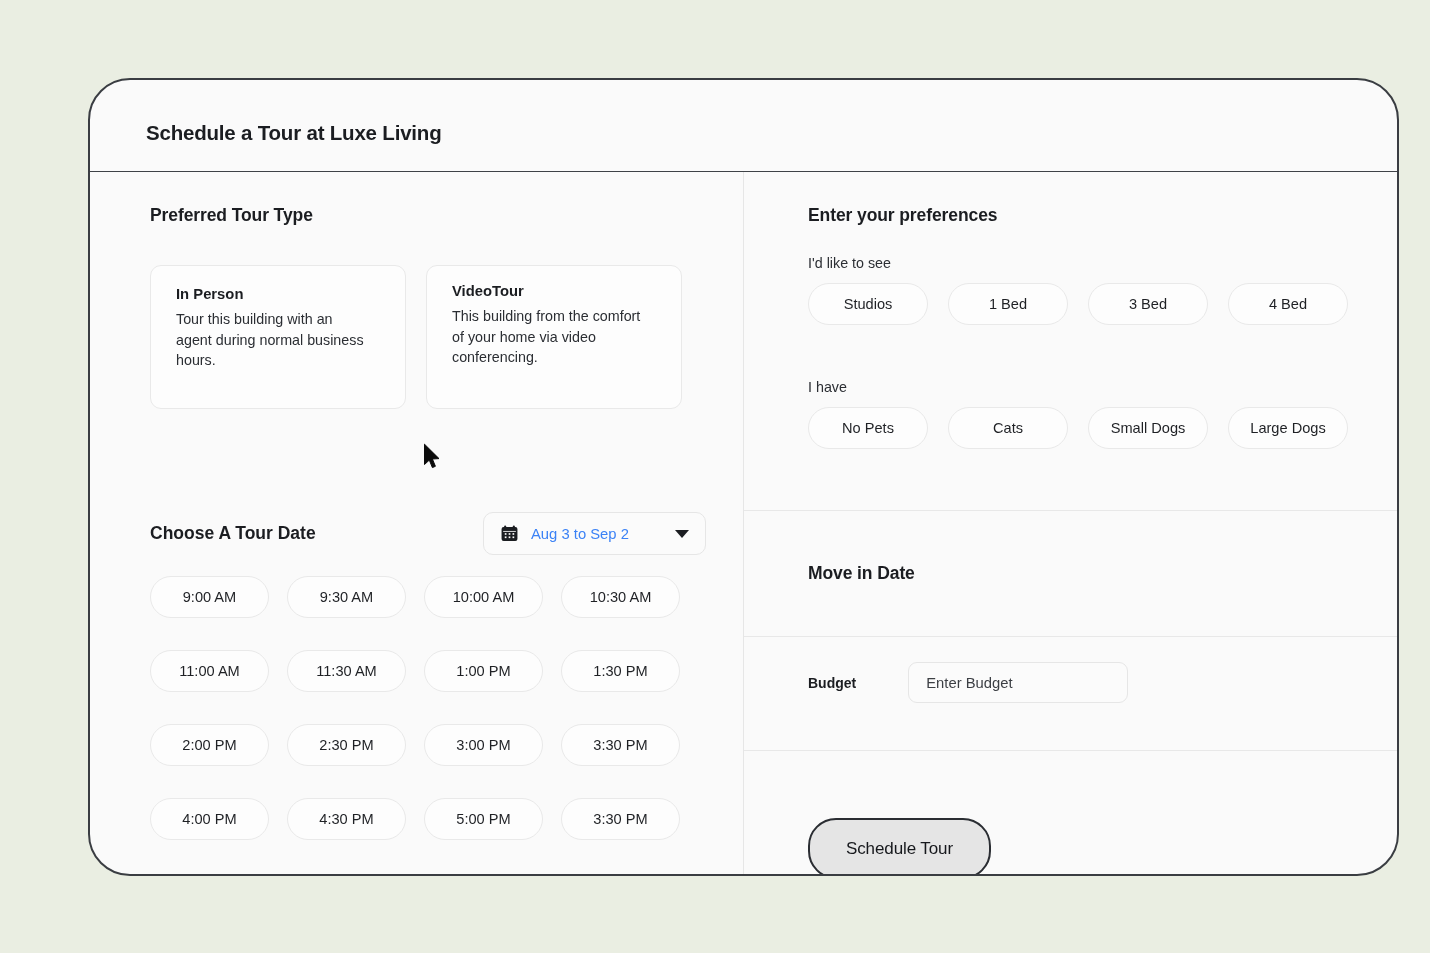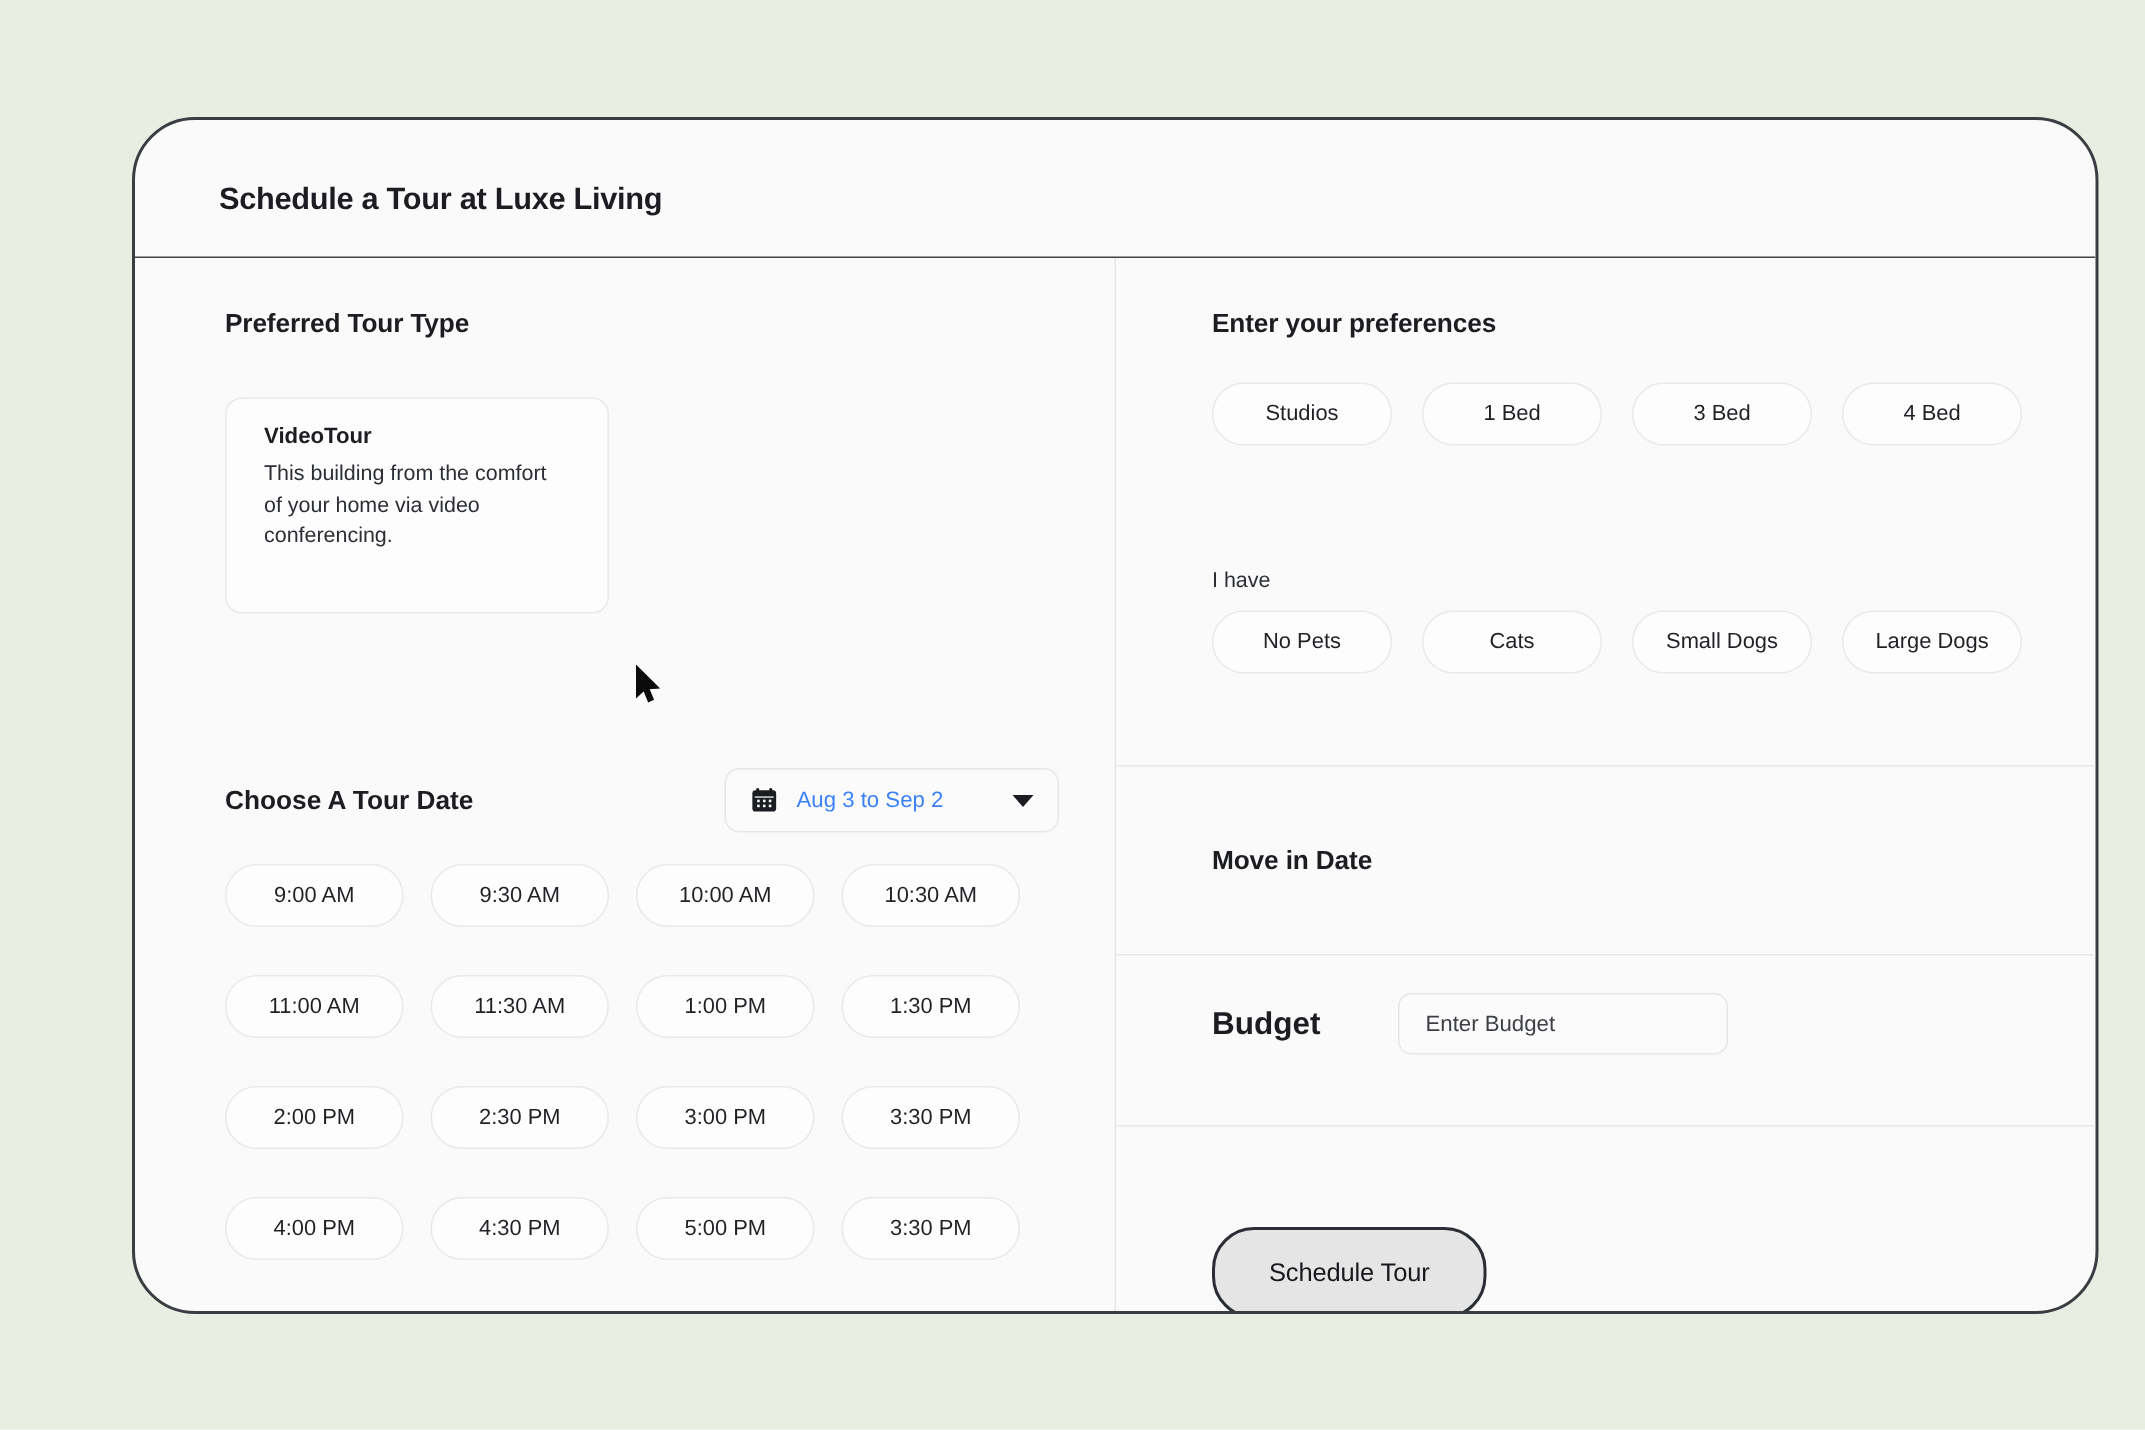--- a/index.html
+++ b/index.html
@@ -228,21 +228,21 @@
 
   .budget-row {
     position: absolute;
     left: 64px;
     top: 490px;
     width: 540px;
     display: flex;
     align-items: center;
   }
   .budget-label {
-    font-size: 21px;
+    font-size: 14px;
     font-weight: 700;
     color: #1b1d21;
   }
   .budget-input {
     margin-left: 52px;
     width: 220px;
     height: 41px;
     background: #fbfbfb;
     border: 1.3px solid #e6e6e6;
     border-radius: 9px;
@@ -292,20 +292,24 @@
     <div class="card-title">Schedule a Tour at Luxe Living</div>
   </div>
 
   <div class="body-split">
 
     <div class="col-left">
 
       <div class="section-head left-head">Preferred Tour Type</div>
 
       <div class="tour-types">
+        <div class="tour-card">
+          <div class="tour-card-title">In Person</div>
+          <div class="tour-card-desc">Tour this building with an agent during normal business hours.</div>
+        </div>
         <div class="tour-card offset-title">
           <div class="tour-card-title">VideoTour</div>
           <div class="tour-card-desc">This building from the comfort of your home via video conferencing.</div>
         </div>
       </div>
 
       <div class="date-row">
         <div class="date-label">Choose A Tour Date</div>
         <div class="date-select">
           <svg class="cal-icon" viewBox="0 0 18 18">
@@ -346,20 +350,21 @@
         <div class="time-chip">3:30 PM</div>
       </div>
 
     </div>
 
     <div class="col-right">
 
       <div class="section-head right-head">Enter your preferences</div>
 
       <div class="pref-block">
+        <div class="pref-label">I'd like to see</div>
         <div class="chip-row">
           <div class="pref-chip">Studios</div>
           <div class="pref-chip">1 Bed</div>
           <div class="pref-chip">3 Bed</div>
           <div class="pref-chip">4 Bed</div>
         </div>
       </div>
 
       <div class="pref-block second">
         <div class="pref-label">I have</div>

